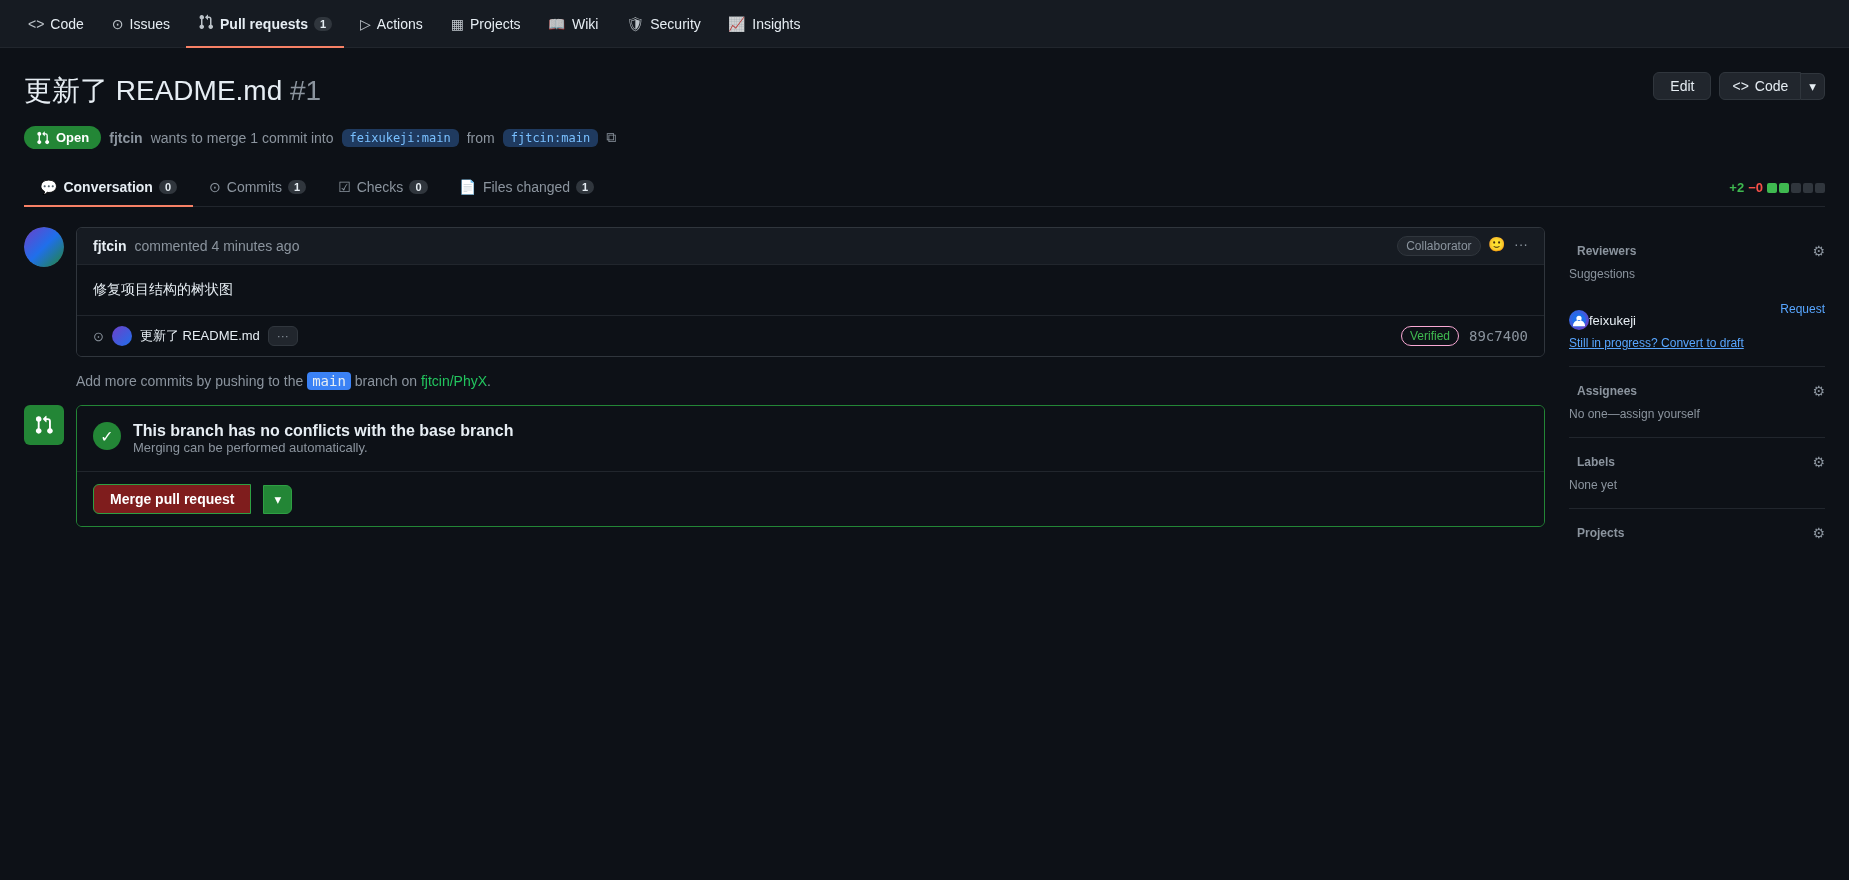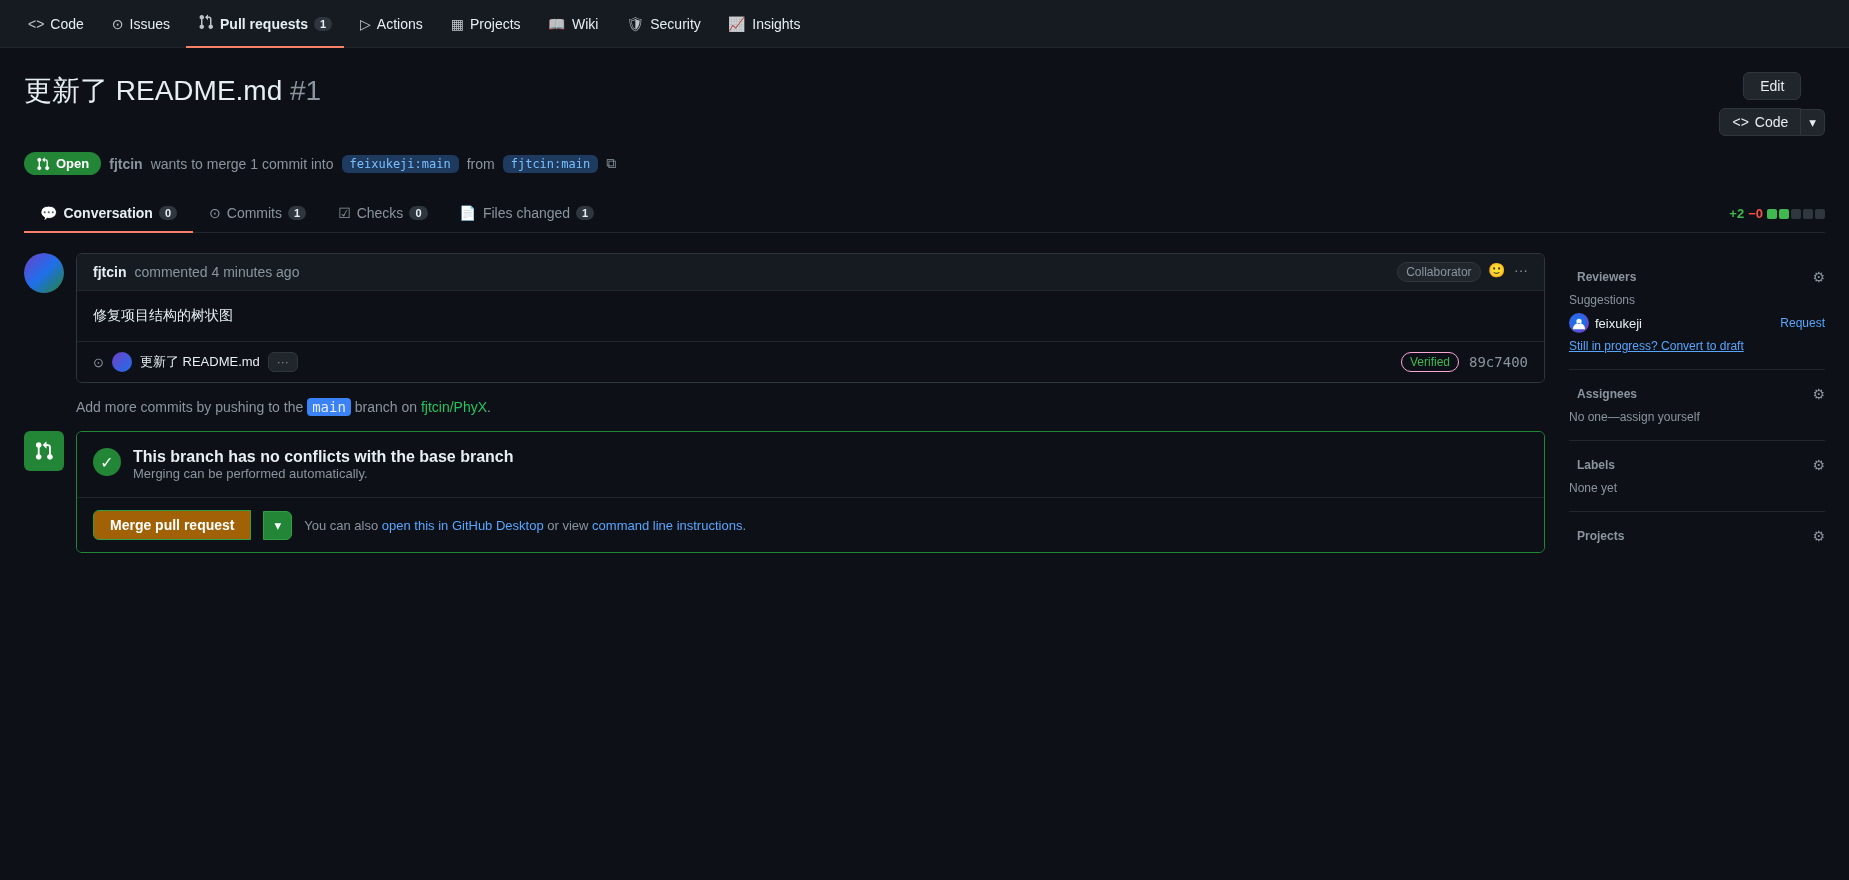--- a/index.html
+++ b/index.html
@@ -79,21 +79,20 @@
     }
     .pr-number {
       color: #8b949e;
       font-weight: 300;
     }
     .pr-title-buttons {
       display: flex;
       gap: 8px;
       align-items: center;
       flex-shrink: 0;
-      flex-direction: column;
     }
     .btn-edit {
       background: #21262d;
       border: 1px solid #30363d;
       color: #e6edf3;
       padding: 5px 16px;
       border-radius: 6px;
       cursor: pointer;
       font-size: 14px;
     }
@@ -398,21 +397,21 @@
       background: #21262d;
     }
     .merge-actions {
       padding: 12px 16px;
       display: flex;
       align-items: center;
       gap: 12px;
       background: #0d1117;
     }
     .btn-merge-main {
-      background: #a16207;
+      background: #7f1d1d;
       border: 1px solid #2ea043;
       color: white;
       padding: 6px 16px;
       border-radius: 6px 0 0 6px;
       cursor: pointer;
       font-size: 14px;
       font-weight: 600;
     }
     .btn-merge-arrow {
       background: #238636;
@@ -459,21 +458,21 @@
     }
     .reviewer-item {
       display: flex;
       align-items: center;
       justify-content: space-between;
       margin-top: 6px;
     }
     .reviewer-left {
       display: flex;
       align-items: center;
-      gap: 6px;
+      margin-top: 23px;
     }
     .reviewer-avatar {
       width: 20px;
       height: 20px;
       border-radius: 50%;
       background: linear-gradient(135deg, #1f6feb, #6e40c9);
       display: flex;
       align-items: center;
       justify-content: center;
       font-size: 10px;
@@ -652,26 +651,20 @@
               <div class="merge-check">✓</div>
               <div class="merge-status-text">
                 <h3>This branch has no conflicts with the base branch</h3>
                 <p>Merging can be performed automatically.</p>
               </div>
             </div>
             <div class="merge-divider"></div>
             <div class="merge-actions">
               <button class="btn-merge-main">Merge pull request</button>
               <button class="btn-merge-arrow">▾</button>
-              <p class="merge-also-text">
-                <span>You can also</span>
-                <a href="#">open this in GitHub Desktop</a>
-                <span>or view</span>
-                <a href="#">command line instructions</a><span>.</span>
-              </p>
             </div>
           </div>
         </div>
 
       </div>
 
       <div class="pr-sidebar">
 
         <div class="sidebar-section">
           <div class="sidebar-section-header">

